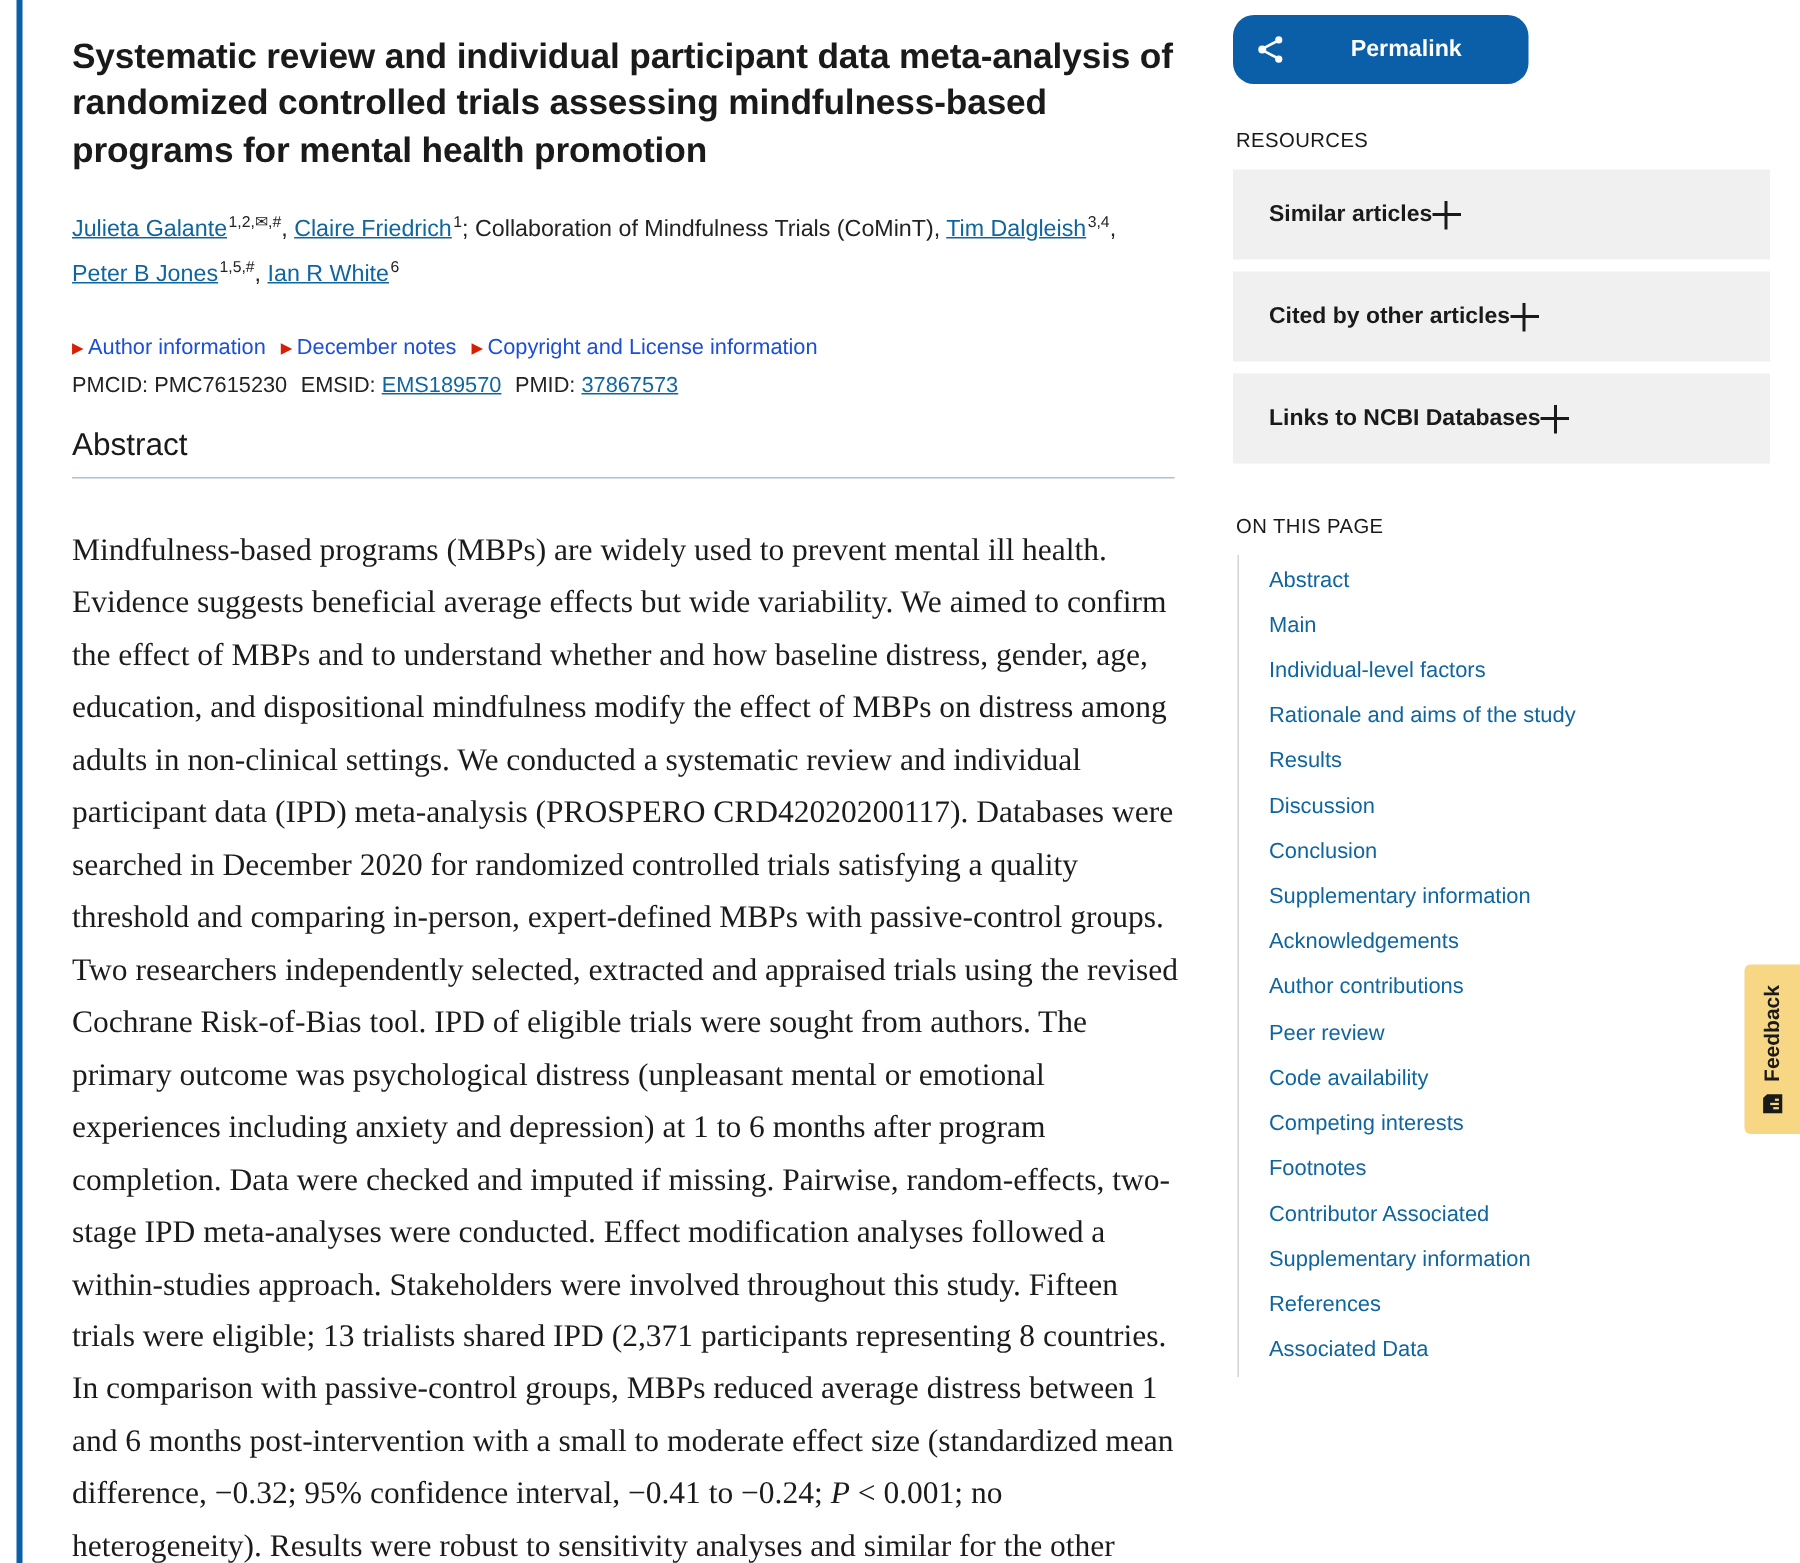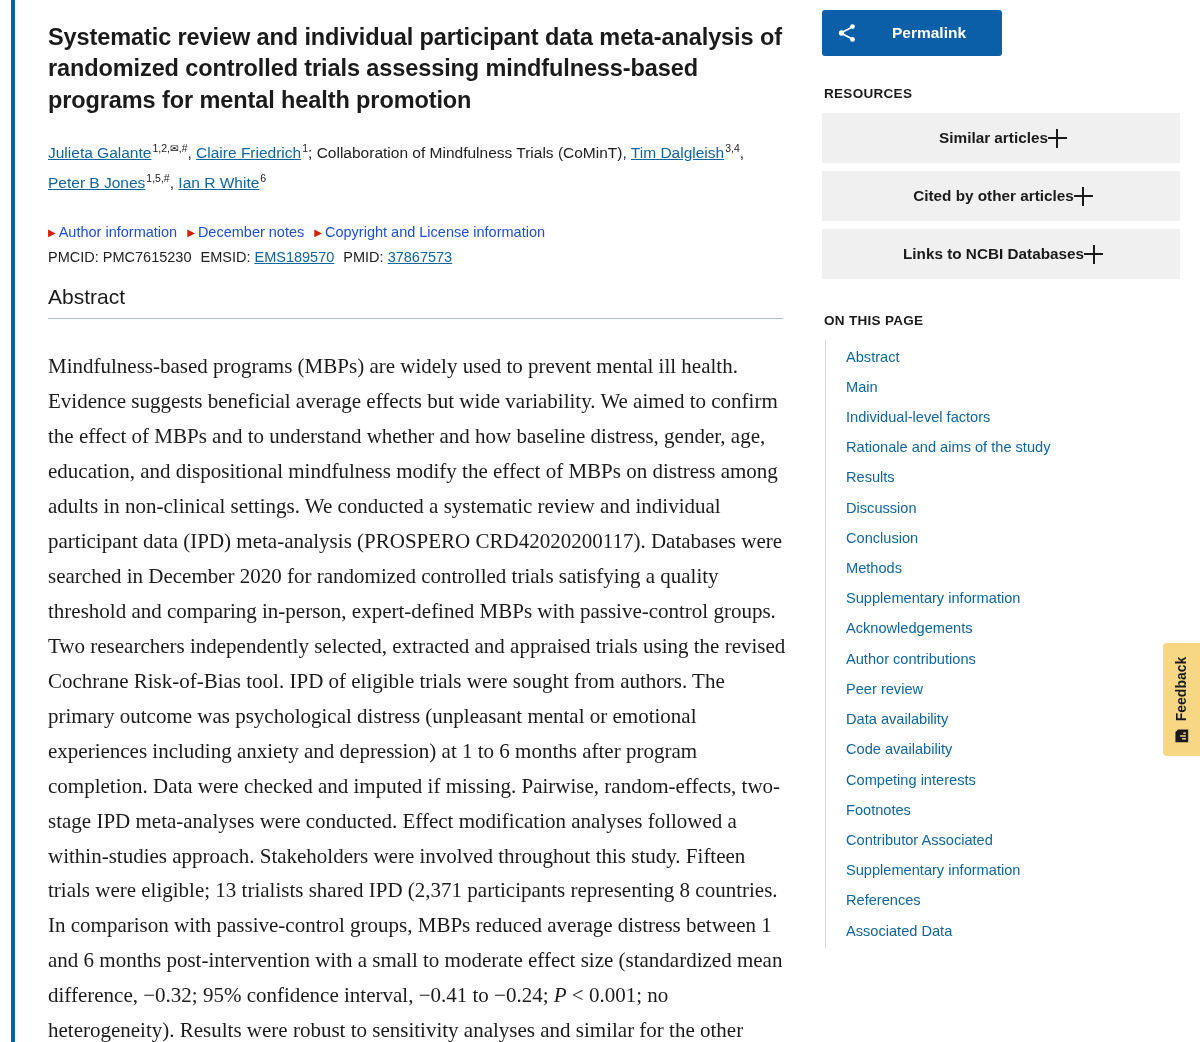--- a/index.html
+++ b/index.html
@@ -120,58 +120,58 @@
     max-width: 740px;
     margin-top: 30px;
     text-align: left;
   }
   .abstract-body i { font-style: italic; }
 
   
   .permalink-btn {
     display: flex;
     align-items: center;
-    width: 180px;
+    width: 197px;
     height: 46px;
     background: #0b5ea8;
     color: #ffffff;
     border: none;
-    border-radius: 3px;
+    border-radius: 14px;
     font-family: "Liberation Sans", sans-serif;
     font-size: 15.5px;
     font-weight: bold;
     cursor: pointer;
     padding: 0 14px;
     margin-bottom: 30px;
   }
   .permalink-btn .share-ico {
     width: 22px;
     height: 22px;
     margin-right: 22px;
     flex: 0 0 auto;
   }
   .permalink-btn .label { flex: 1; text-align: center; padding-right: 10px;}
 
   
   .side-head {
     font-size: 13.5px;
-    font-weight: bold;
+    font-weight: normal;
     letter-spacing: 0.3px;
     color: #1a1a1a;
     margin: 0 0 12px 2px;
   }
 
   
   .accordion { margin-bottom: 34px; }
   .acc-row {
     display: flex;
     align-items: center;
-    justify-content: center;
+    justify-content: flex-start;
     background: #f0f0f0;
-    height: 50px;
+    height: 60px;
     padding: 0 20px 0 24px;
     margin-bottom: 8px;
     cursor: pointer;
   }
   .acc-row .acc-label {
     font-size: 15.3px;
     font-weight: bold;
     color: #1a1a1a;
   }
   .plus-ico {
@@ -300,26 +300,24 @@
     <div class="side-head">ON THIS PAGE</div>
 
     <nav class="otp-nav">
       <a href="#">Abstract</a>
       <a href="#">Main</a>
       <a href="#">Individual-level factors</a>
       <a href="#">Rationale and aims of the study</a>
       <a href="#">Results</a>
       <a href="#">Discussion</a>
       <a href="#">Conclusion</a>
-      <a href="#">Methods</a>
       <a href="#">Supplementary information</a>
       <a href="#">Acknowledgements</a>
       <a href="#">Author contributions</a>
       <a href="#">Peer review</a>
-      <a href="#">Data availability</a>
       <a href="#">Code availability</a>
       <a href="#">Competing interests</a>
       <a href="#">Footnotes</a>
       <a href="#">Contributor Associated</a>
       <a href="#">Supplementary information</a>
       <a href="#">References</a>
       <a href="#">Associated Data</a>
     </nav>
 
   </div>

